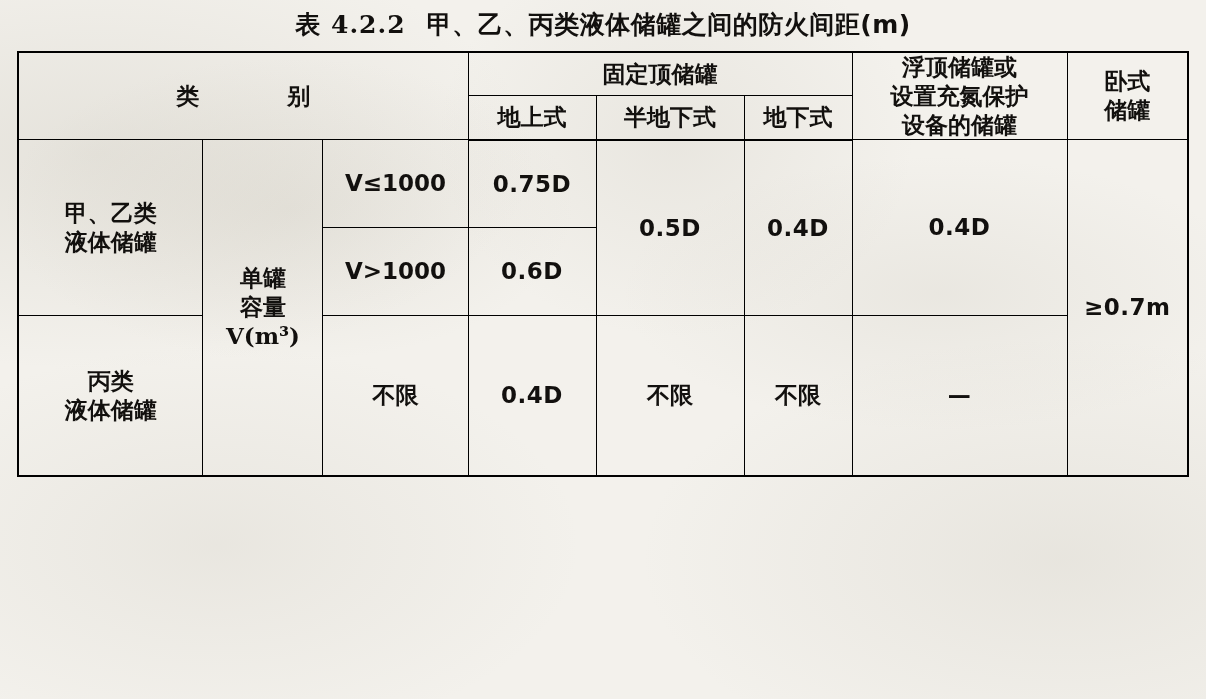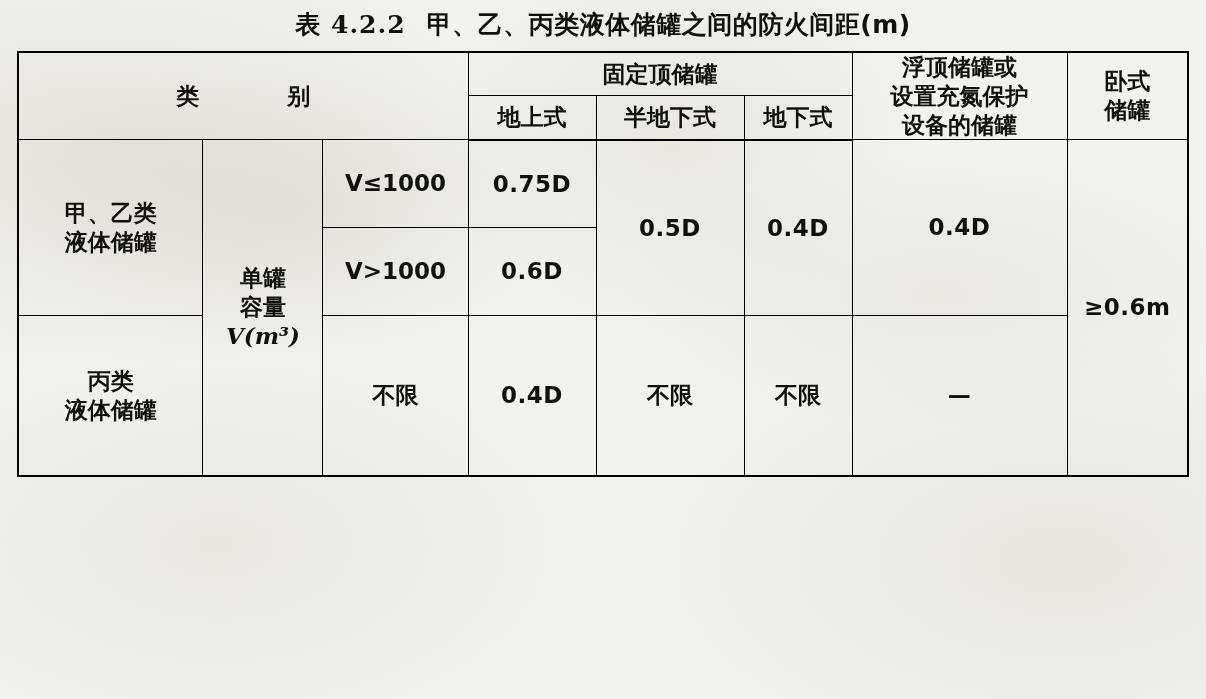--- a/index.html
+++ b/index.html
@@ -90,21 +90,20 @@
     font-family: "DejaVu Serif", "Liberation Serif", serif;
     font-weight: bold;
     font-size: 23px;
   }
   .unit-cell {
     font-size: 23px;
     line-height: 1.45;
   }
   .unit-cell .ital {
     font-family: "DejaVu Serif", "Liberation Serif", serif;
-    font-style: italic;
   }
   .two-line { line-height: 1.45; }
   .three-line { line-height: 1.5; }
 </style>
 </head>
 <body>
 
 <div class="paper-noise"></div>
 
 <div class="page">
@@ -155,21 +154,21 @@
         <td rowspan="4" class="unit-cell">
           <div>单罐</div>
           <div>容量</div>
           <div class="ital">V(m³)</div>
         </td>
         <td class="vol-cell">V≤1000</td>
         <td class="mono-val">0.75D</td>
         <td rowspan="2" class="mono-val">0.5D</td>
         <td rowspan="2" class="mono-val">0.4D</td>
         <td rowspan="2" class="mono-val">0.4D</td>
-        <td rowspan="4" class="mono-val outer-right">≥0.6m</td>
+        <td rowspan="4" class="mono-val outer-right">≥0.7m</td>
       </tr>
 
       <tr style="height:88px;">
         <td class="vol-cell">V&gt;1000</td>
         <td class="mono-val">0.6D</td>
       </tr>
 
       <tr style="height:80px;">
         <td rowspan="2" class="small-head two-line outer-left">
           <div>丙类</div>

